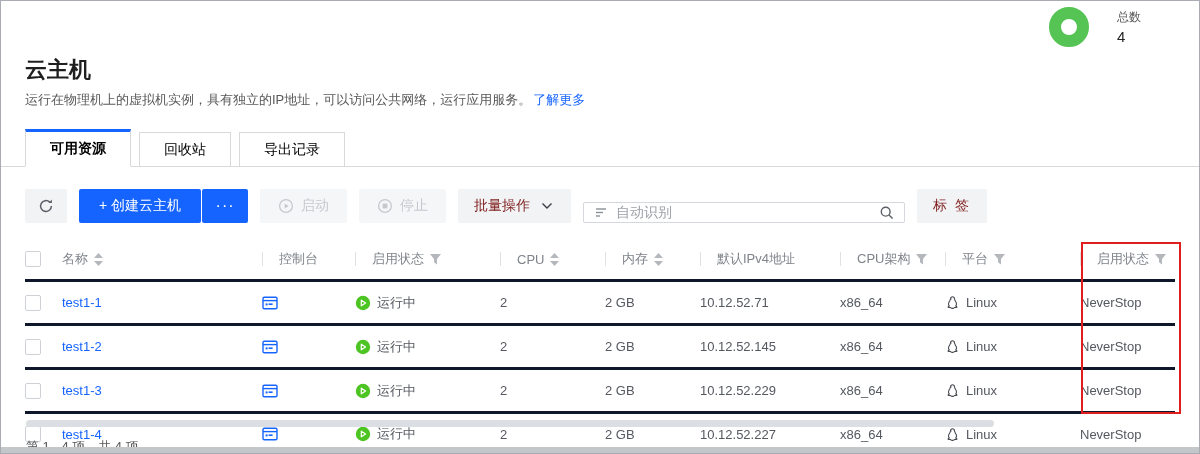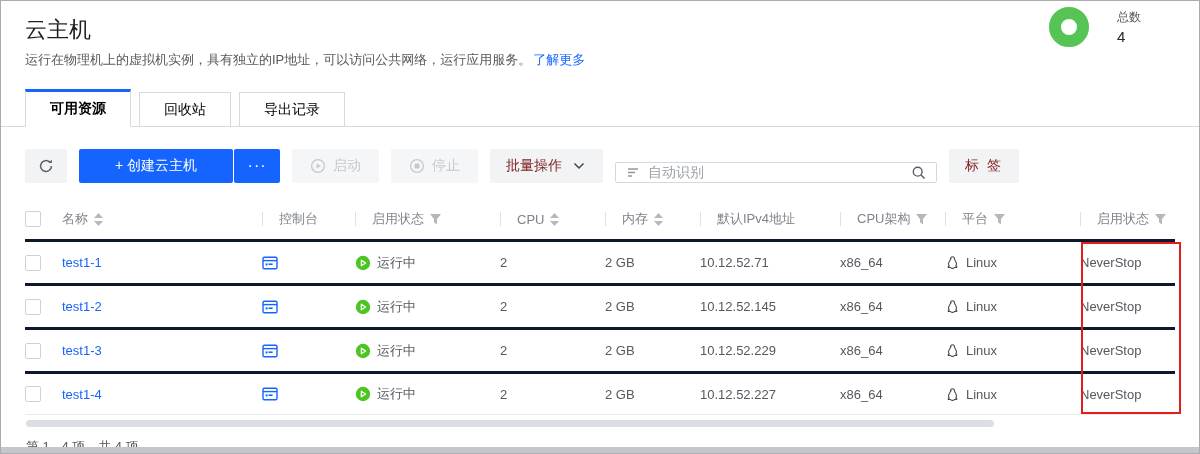--- a/index.html
+++ b/index.html
@@ -2,21 +2,21 @@
 <html><head>
 <meta charset="utf-8">
 <style>
   * { margin:0; padding:0; box-sizing:border-box; }
   body { font-family:"Liberation Sans", sans-serif; background:#fff; }
   .frame { position:relative; width:1200px; height:454px; border:1px solid #a9adb3;
            background:#fff; overflow:hidden; }
 
   
   .page-header { padding:14px 24px 0; }
-  .page-title { font-size:22px; font-weight:400; color:#1f1f1f; line-height:30px; }
+  .page-title { font-size:22px; font-weight:700; color:#1f1f1f; line-height:30px;margin-top:40px; }
   .page-desc { margin-top:6px; font-size:13px; color:#595959; line-height:18px; }
   .learn-more { color:#1664ff; text-decoration:none; margin-left:2px; cursor:pointer; }
   .summary { position:absolute; top:6px; right:58px; display:flex; align-items:center; gap:28px; }
   .donut { width:40px; height:40px; border-radius:50%; border:12px solid #55c454; }
   .summary-text { display:flex; flex-direction:column; gap:2px; }
   .summary-label { font-size:12px; color:#595959; }
   .summary-value { font-size:15px; color:#262626; }
 
   
   .tabbar { display:flex; align-items:flex-end; margin-top:20px; padding-left:24px;
@@ -28,21 +28,21 @@
                 border-bottom:1px solid #fff; font-weight:bold; }
 
   
   .toolbar { display:flex; align-items:center; gap:12px; margin:22px 24px 0; height:34px; }
   .btn { height:34px; border:none; border-radius:2px; font-size:14px; cursor:pointer;
          display:inline-flex; align-items:center; justify-content:center;
          font-family:"Liberation Sans", sans-serif; }
   .btn-gray { background:#f2f3f5; color:#7f1d1d; }
   .btn-refresh { width:42px; }
   .btn-group { display:flex; gap:1px; }
-  .btn-primary { background:#1664ff; color:#fff; padding:0 36px; gap:8px; }
+  .btn-primary { background:#1664ff; color:#fff; padding:0 20px; gap:8px; }
   .btn-more { background:#1664ff; color:#fff; width:46px; font-size:16px; letter-spacing:1px; }
   .btn-disabled { background:#f5f6f8; color:#c5c9ce; padding:0 18px; gap:7px; cursor:default; }
   .btn-batch { padding:0 16px; gap:9px; }
   .btn-tag { padding:0 16px; letter-spacing:2px; }
   .search-box { display:flex; align-items:center; width:322px; height:21px; background:#fff;
                 border:1px solid #d5d8dc; border-radius:2px; padding:0 10px; gap:8px;margin-top:12px; }
   .search-input { border:none; outline:none; flex:1; font-size:14px; color:#262626; min-width:0;
                   font-family:"Liberation Sans", sans-serif; }
   .search-input::placeholder { color:#9ca1a8; }
 

